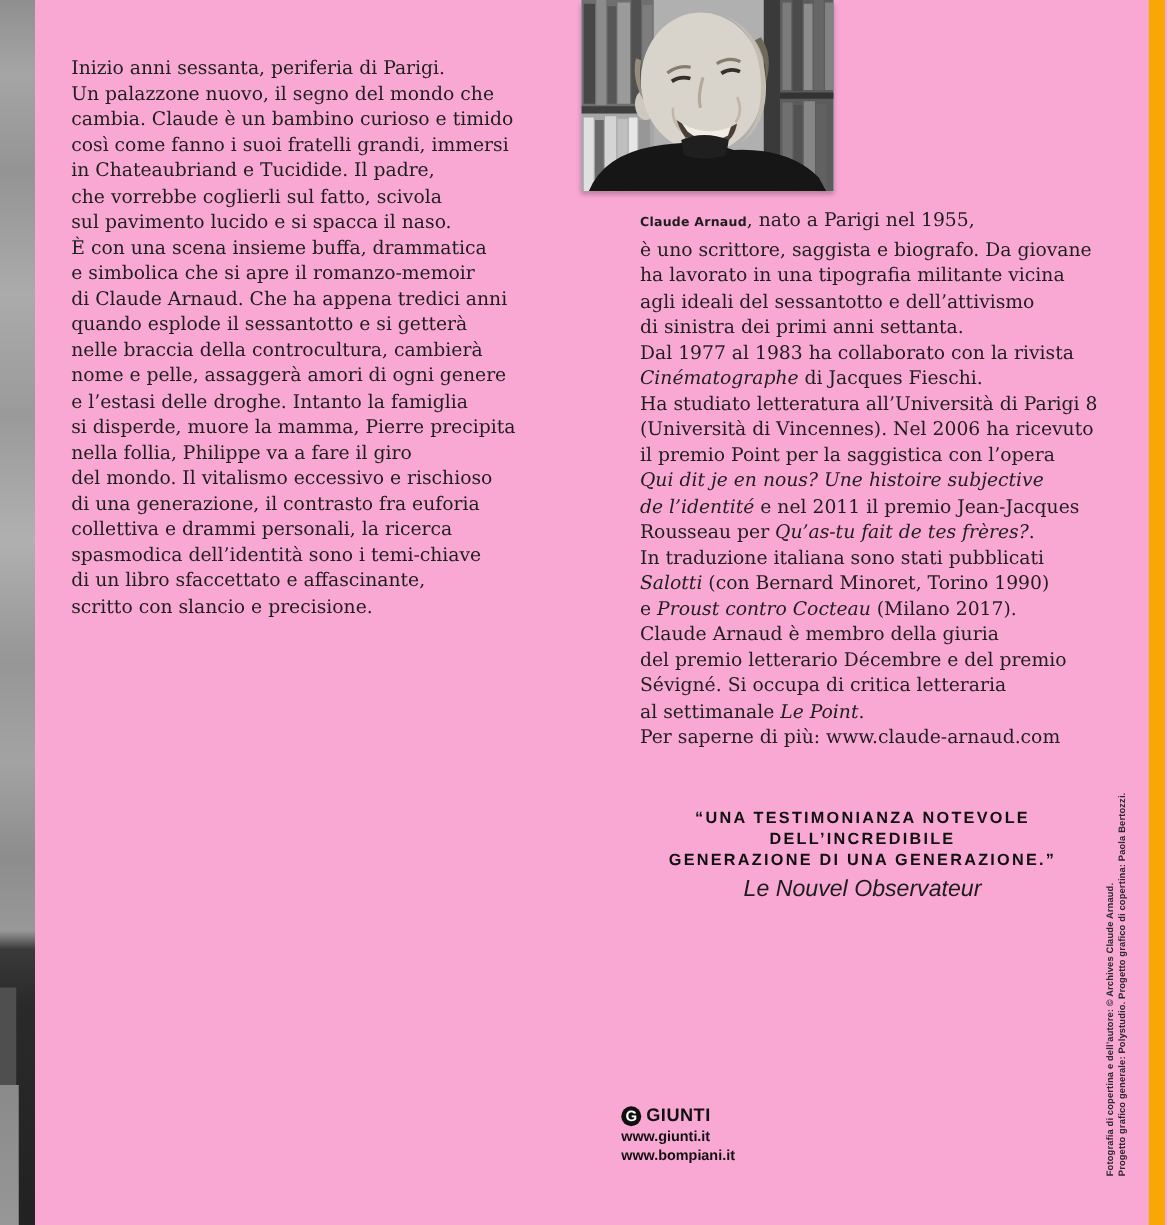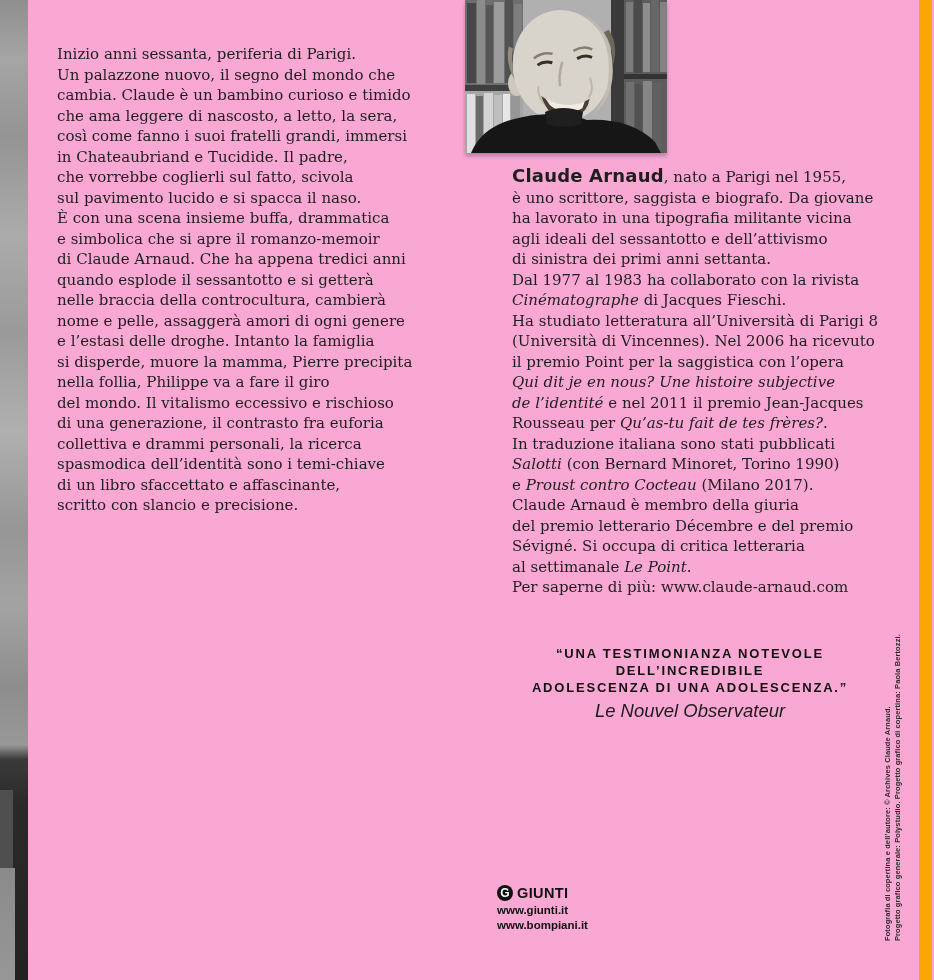--- a/index.html
+++ b/index.html
@@ -42,21 +42,21 @@
   }
   .photo svg{display:block;}
 
   
   .bio{
     position:absolute;left:512px;top:166px;width:380px;
     font-size:15px;line-height:20.5px;color:#1e1e1e;
   }
   .bio div{white-space:nowrap;}
   .s-n{font-style:normal;}
-  .s-b{font-family:"DejaVu Sans", sans-serif;font-weight:bold;font-size:18px;letter-spacing:0.2px;}
+  .s-b{font-family:"DejaVu Sans", sans-serif;font-weight:bold;font-size:10px;letter-spacing:0.2px;}
   .s-i{font-style:italic;}
 
   
   .quote{position:absolute;left:498px;top:645px;width:384px;text-align:center;}
   .quote-lines div{
     font-family:"Liberation Sans", sans-serif;font-weight:bold;
     font-size:13px;line-height:17px;letter-spacing:1.8px;color:#101010;
     white-space:nowrap;
   }
   .quote-src{
@@ -104,21 +104,20 @@
 
   <div class="cover-edge">
     <div class="edge-mid"></div>
     <div class="edge-light"></div>
   </div>
 
   <div class="synopsis">
       <div>Inizio anni sessanta, periferia di Parigi.</div>
       <div>Un palazzone nuovo, il segno del mondo che</div>
       <div>cambia. Claude è un bambino curioso e timido</div>
-      <div>che ama leggere di nascosto, a letto, la sera,</div>
       <div>così come fanno i suoi fratelli grandi, immersi</div>
       <div>in Chateaubriand e Tucidide. Il padre,</div>
       <div>che vorrebbe coglierli sul fatto, scivola</div>
       <div>sul pavimento lucido e si spacca il naso.</div>
       <div>È con una scena insieme buffa, drammatica</div>
       <div>e simbolica che si apre il romanzo-memoir</div>
       <div>di Claude Arnaud. Che ha appena tredici anni</div>
       <div>quando esplode il sessantotto e si getterà</div>
       <div>nelle braccia della controcultura, cambierà</div>
       <div>nome e pelle, assaggerà amori di ogni genere</div>
@@ -216,21 +215,21 @@
       <div><span class="s-n">del premio letterario Décembre e del premio</span></div>
       <div><span class="s-n">Sévigné. Si occupa di critica letteraria</span></div>
       <div><span class="s-n">al settimanale </span><span class="s-i">Le Point</span><span class="s-n">.</span></div>
       <div><span class="s-n">Per saperne di più: www.claude-arnaud.com</span></div>
     </div>
 
   <div class="quote">
     <div class="quote-lines">
         <div>“UNA TESTIMONIANZA NOTEVOLE</div>
         <div>DELL’INCREDIBILE</div>
-        <div>ADOLESCENZA DI UNA ADOLESCENZA.”</div>
+        <div>GENERAZIONE DI UNA GENERAZIONE.”</div>
       </div>
     <div class="quote-src">Le Nouvel Observateur</div>
   </div>
 
   <div class="publisher">
     <div class="logo-row">
       <div class="logo-mark">G</div>
       <div class="logo-name">GIUNTI</div>
     </div>
     <div class="urls">

